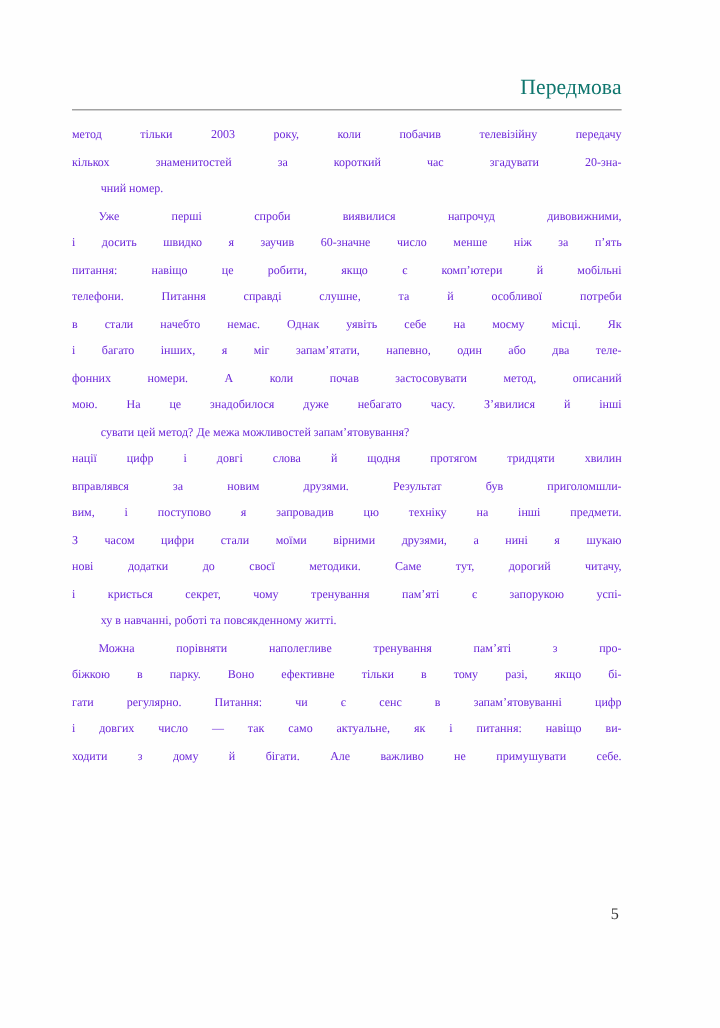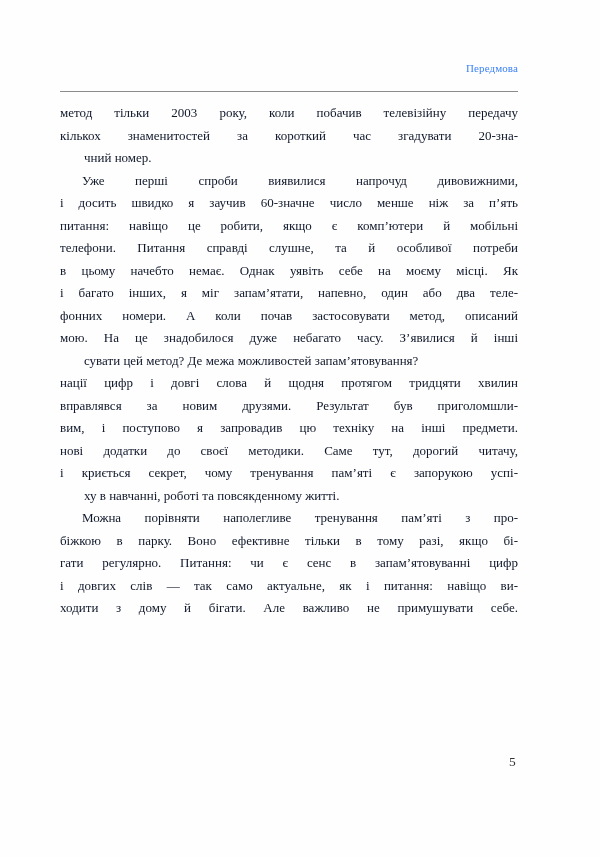--- a/index.html
+++ b/index.html
@@ -18,40 +18,40 @@
   .page {
     position: absolute;
     left: 0; top: 0;
     width: 600px; height: 857px;
     background: #fefefe;
   }
   .running-head {
     position: absolute;
     right: 82px;
     top: 62px;
-    font-size: 11px;
-    color: #3b82f6;
+    font-size: 18px;
+    color: #0f766e;
     letter-spacing: 0.1px;
   }
   .head-rule {
     position: absolute;
     left: 60px;
     width: 458px;
     top: 91px;
     height: 0;
     border-top: 1.6px solid #8c8c8c;
   }
   .text-block {
     position: absolute;
     left: 60px;
     top: 102px;
     width: 458px;
-    font-size: 13px;
+    font-size: 10px;
     line-height: 22.5px;
-    color: #0f172a;
+    color: #6d28d9;
   }
   .line {
     display: block;
     height: 22.5px;
     white-space: nowrap;
     text-align: justify;
     text-align-last: justify;
   }
   .line.last {
     text-align-last: left;
@@ -79,37 +79,38 @@
       <div>
         <span class="line">метод тільки 2003 року, коли побачив телевізійну передачу</span>
         <span class="line">кількох знаменитостей за короткий час згадувати 20-зна-</span>
         <span class="line last">чний номер.</span>
       </div>
       <div>
         <span class="line indent">Уже перші спроби виявилися напрочуд дивовижними,</span>
         <span class="line">і досить швидко я заучив 60-значне число менше ніж за п’ять</span>
         <span class="line">питання: навіщо це робити, якщо є комп’ютери й мобільні</span>
         <span class="line">телефони. Питання справді слушне, та й особливої потреби</span>
-        <span class="line">в цьому начебто немає. Однак уявіть себе на моєму місці. Як</span>
+        <span class="line">в стали начебто немає. Однак уявіть себе на моєму місці. Як</span>
         <span class="line">і багато інших, я міг запам’ятати, напевно, один або два теле-</span>
         <span class="line">фонних номери. А коли почав застосовувати метод, описаний</span>
         <span class="line">мою. На це знадобилося дуже небагато часу. З’явилися й інші</span>
         <span class="line last">сувати цей метод? Де межа можливостей запам’ятовування?</span>
       </div>
       <div>
         <span class="line">нації цифр і довгі слова й щодня протягом тридцяти хвилин</span>
         <span class="line">вправлявся за новим друзями. Результат був приголомшли-</span>
         <span class="line">вим, і поступово я запровадив цю техніку на інші предмети.</span>
+        <span class="line">З часом цифри стали моїми вірними друзями, а нині я шукаю</span>
         <span class="line">нові додатки до своєї методики. Саме тут, дорогий читачу,</span>
         <span class="line">і криється секрет, чому тренування пам’яті є запорукою успі-</span>
         <span class="line last">ху в навчанні, роботі та повсякденному житті.</span>
       </div>
       <div>
         <span class="line indent">Можна порівняти наполегливе тренування пам’яті з про-</span>
         <span class="line">біжкою в парку. Воно ефективне тільки в тому разі, якщо бі-</span>
         <span class="line">гати регулярно. Питання: чи є сенс в запам’ятовуванні цифр</span>
-        <span class="line">і довгих слів — так само актуальне, як і питання: навіщо ви-</span>
+        <span class="line">і довгих число — так само актуальне, як і питання: навіщо ви-</span>
         <span class="line">ходити з дому й бігати. Але важливо не примушувати себе.</span>
       </div>
     </div>
 
   <div class="page-number">5</div>
 </div>
 
 </body></html>

